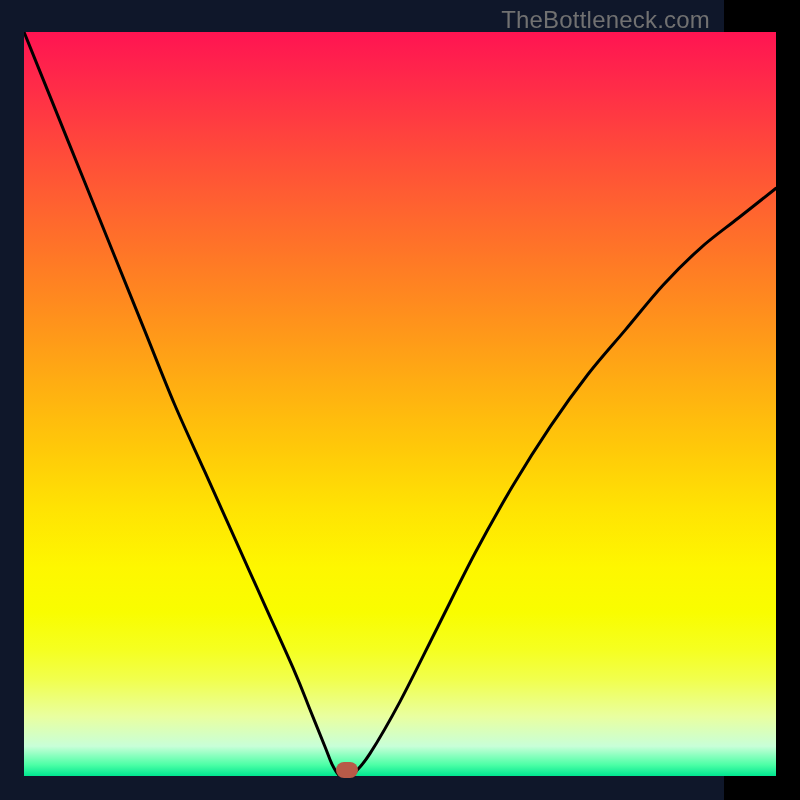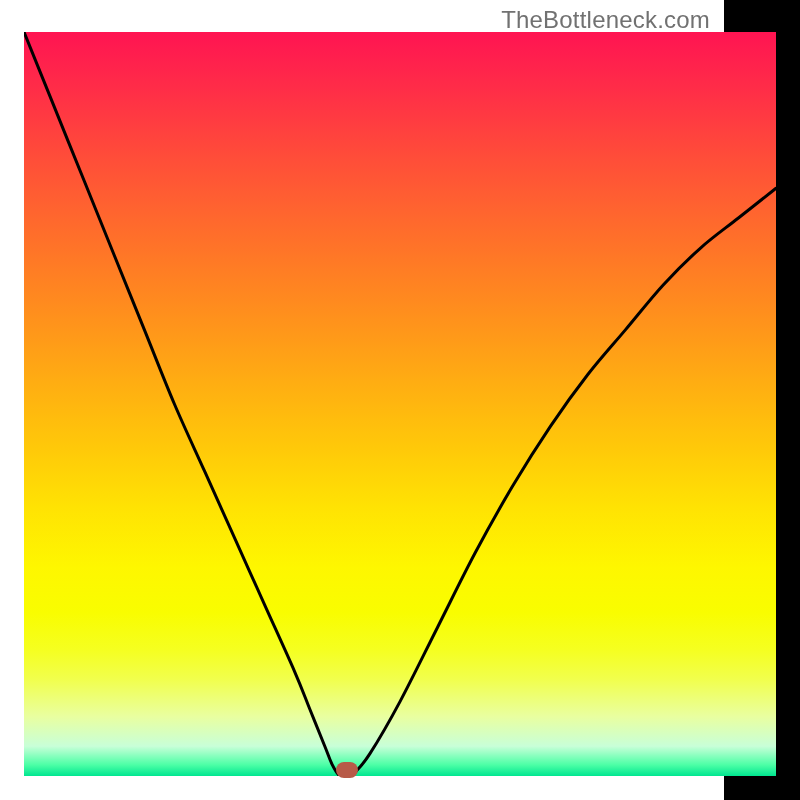--- a/index.html
+++ b/index.html
@@ -8,21 +8,21 @@
     width: 800px;
     height: 800px;
     background: #000;
     overflow: hidden;
     font-family: Arial, Helvetica, sans-serif;
   }
   .frame {
     position: relative;
     width: 724px;
     height: 800px;
-    background: #ffffff;
+    background: #0f172a;
   }
   .watermark {
     position: absolute;
     top: 6px;
     right: 14px;
     color: #717171;
     font-size: 24px;
     font-weight: 500;
     letter-spacing: 0.2px;
     pointer-events: none;

